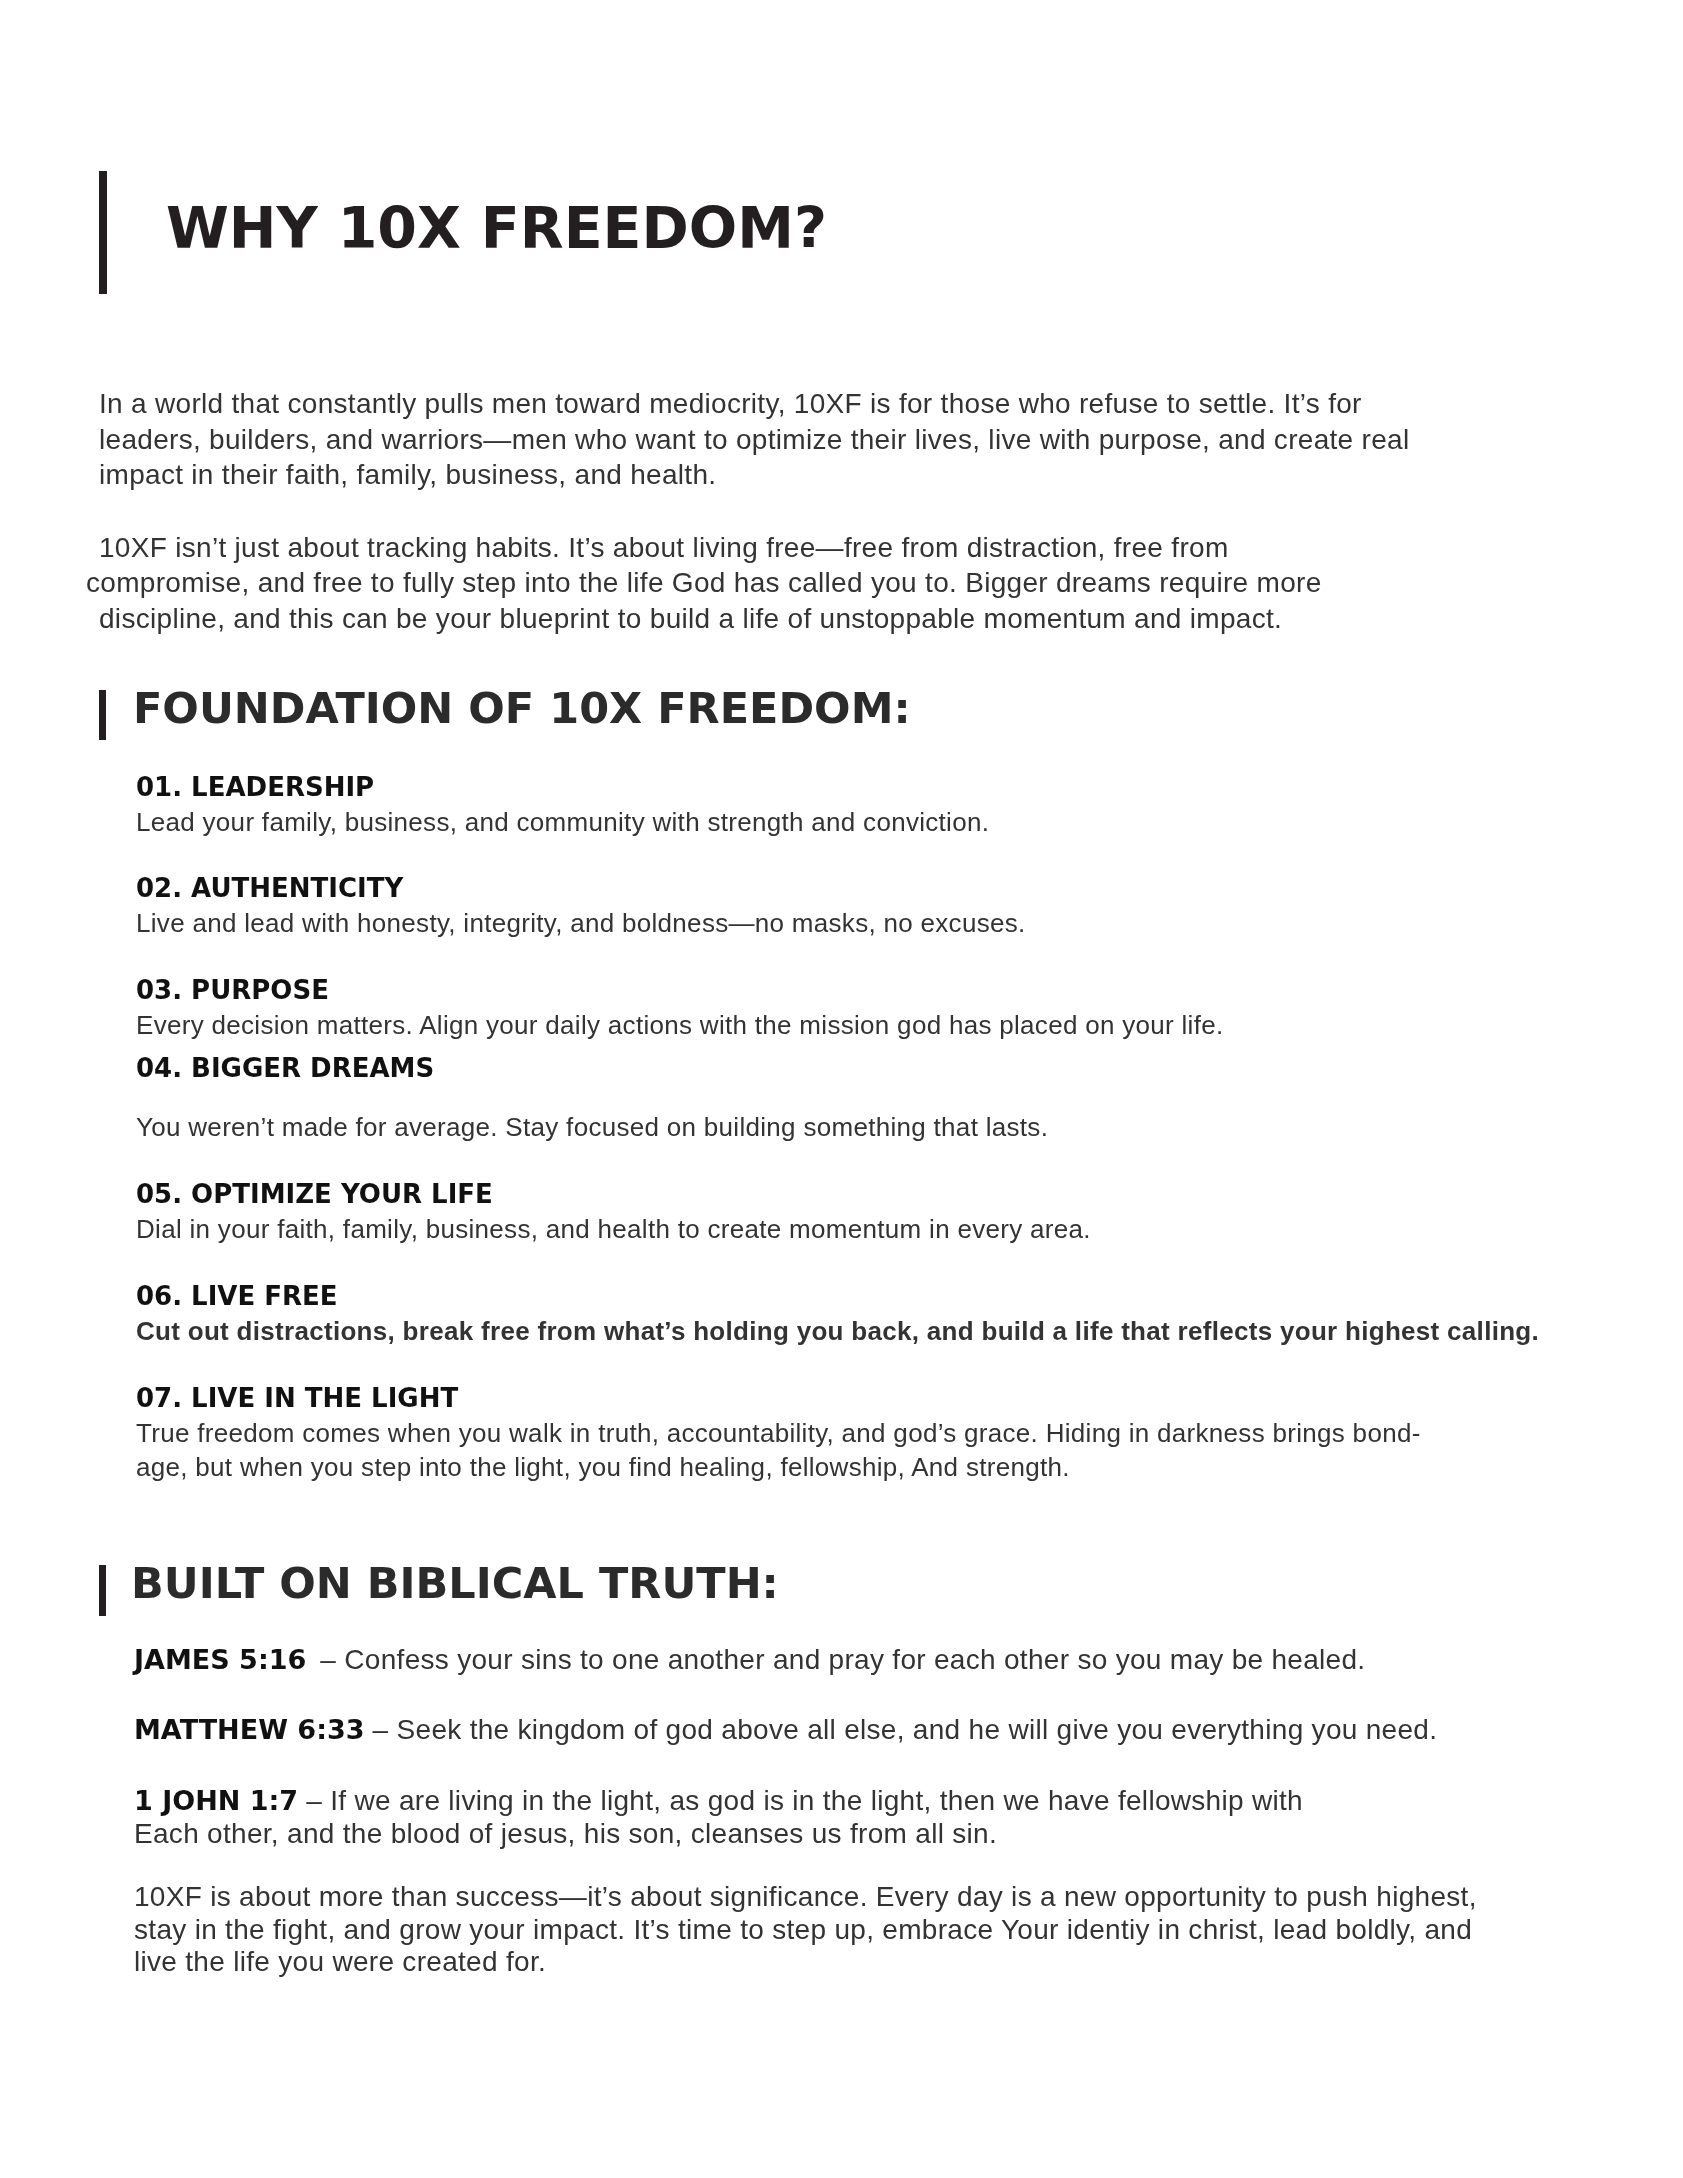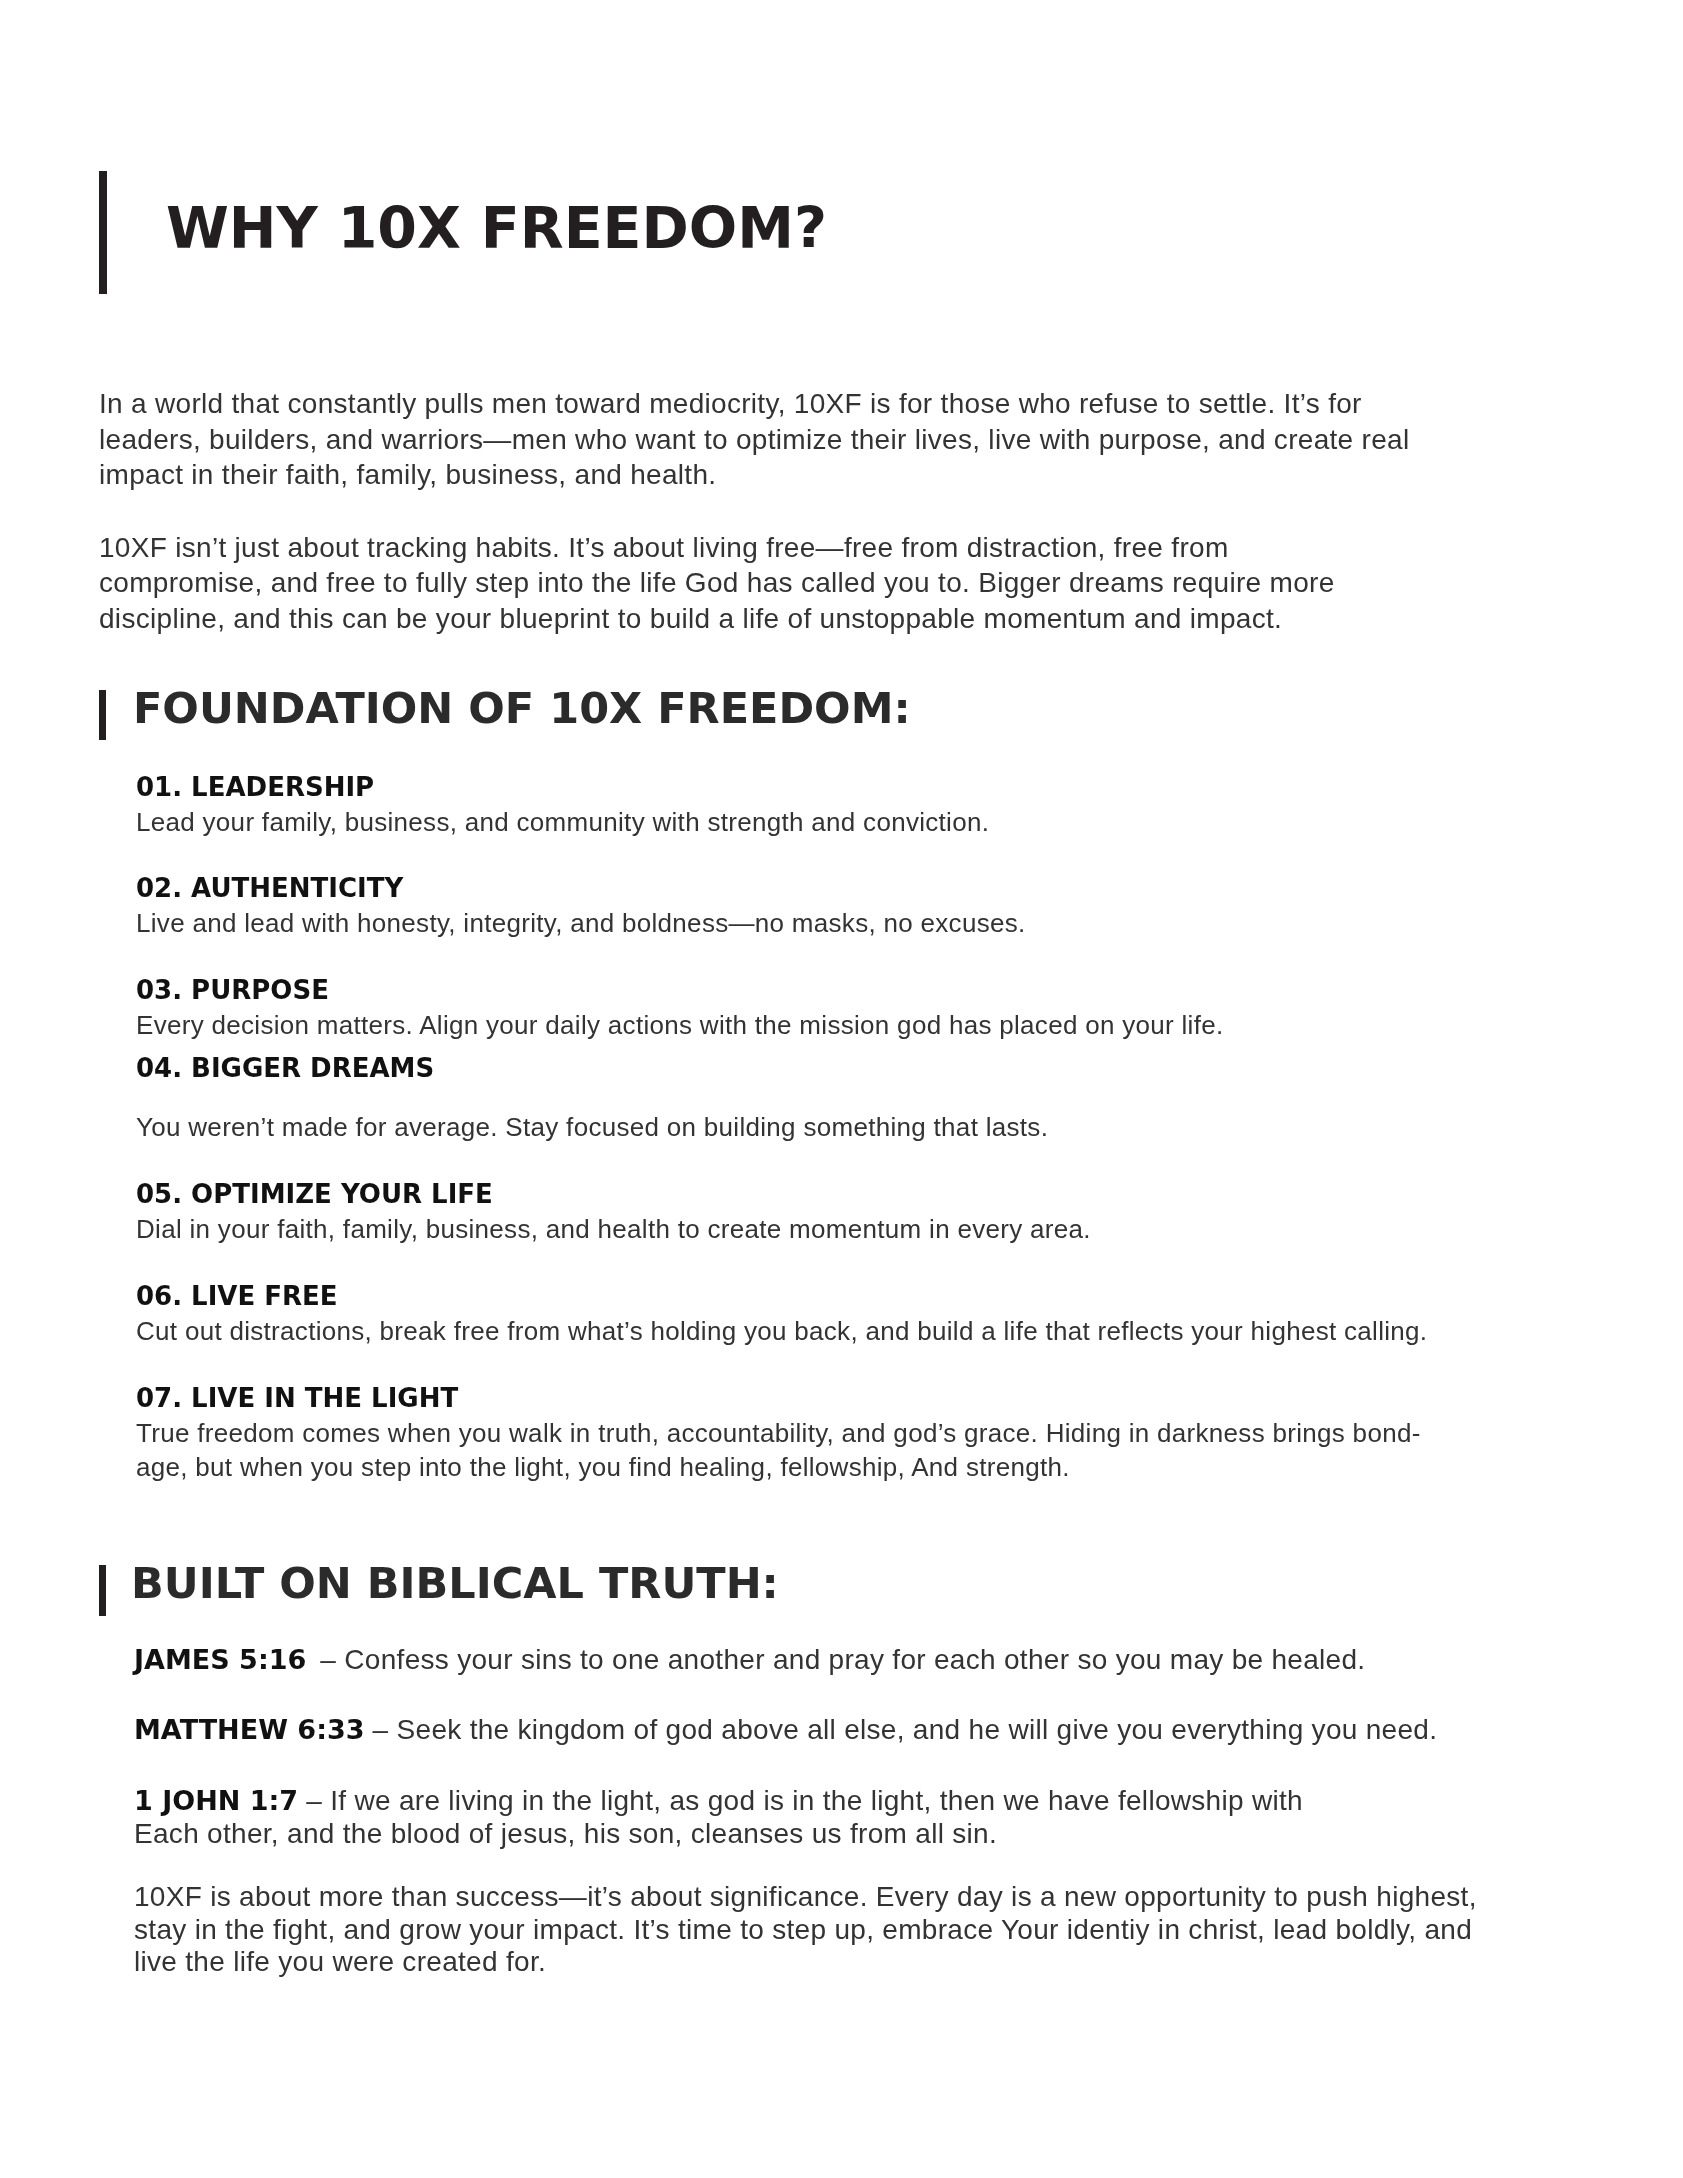--- a/index.html
+++ b/index.html
@@ -24,21 +24,21 @@
 <div class="bar" style="left:99px; top:171px; height:123px; width:8px;"></div>
 <h1 class="abs title" style="margin:0; left:166px; top:195px;">WHY 10X FREEDOM?</h1>
 
 <div>
   <span class="line intro" style="left:99px; top:388px;">In a world that constantly pulls men toward mediocrity, 10XF is for those who refuse to settle. It’s for</span>
   <span class="line intro" style="left:99px; top:424px;">leaders, builders, and warriors—men who want to optimize their lives, live with purpose, and create real</span>
   <span class="line intro" style="left:99px; top:459px;">impact in their faith, family, business, and health.</span>
 </div>
 <div>
   <span class="line intro" style="left:99px; top:532px;">10XF isn’t just about tracking habits. It’s about living free—free from distraction, free from</span>
-  <span class="line intro" style="left:99px; top:567px;">compromise, and free to fully step into the life God has called you to. Bigger dreams require more</span>
+  <span class="line intro" style="left:86px; top:567px;">compromise, and free to fully step into the life God has called you to. Bigger dreams require more</span>
   <span class="line intro" style="left:99px; top:603px;">discipline, and this can be your blueprint to build a life of unstoppable momentum and impact.</span>
 </div>
 
 <div class="bar" style="left:99px; top:690px; height:50px;"></div>
 <h2 class="abs h2" style="margin:0; left:133px; top:683px;">FOUNDATION OF 10X FREEDOM:</h2>
 
 <div>
   <div>
     <span class="line item-h" style="left:136px; top:772px;">01. LEADERSHIP</span>
     <span class="line item-b" style="left:136px; top:807px;">Lead your family, business, and community with strength and conviction.</span>
@@ -54,21 +54,21 @@
   <div>
     <span class="line item-h" style="left:136px; top:1041px;margin-top:12px;">04. BIGGER DREAMS</span>
     <span class="line item-b" style="left:136px; top:1112px;">You weren’t made for average. Stay focused on building something that lasts.</span>
   </div>
   <div>
     <span class="line item-h" style="left:136px; top:1179px;">05. OPTIMIZE YOUR LIFE</span>
     <span class="line item-b" style="left:136px; top:1214px;">Dial in your faith, family, business, and health to create momentum in every area.</span>
   </div>
   <div>
     <span class="line item-h" style="left:136px; top:1281px;">06. LIVE FREE</span>
-    <span class="line item-b" style="left:136px; top:1316px;">Cut out distractions, break free from what’s holding you back, and build a life that reflects your highest calling.</span>
+    <span class="line item-b" style="left:136px; top:1316px;font-weight:bold;">Cut out distractions, break free from what’s holding you back, and build a life that reflects your highest calling.</span>
   </div>
   <div>
     <span class="line item-h" style="left:136px; top:1383px;">07. LIVE IN THE LIGHT</span>
     <span class="line item-b" style="left:136px; top:1418px;">True freedom comes when you walk in truth, accountability, and god’s grace. Hiding in darkness brings bond-</span>
     <span class="line item-b" style="left:136px; top:1452px;">age, but when you step into the light, you find healing, fellowship, And strength.</span>
   </div>
 </div>
 
 <div class="bar" style="left:99px; top:1565px; height:51px;"></div>
 <h2 class="abs h2" style="margin:0; left:131px; top:1558px;">BUILT ON BIBLICAL TRUTH:</h2>

